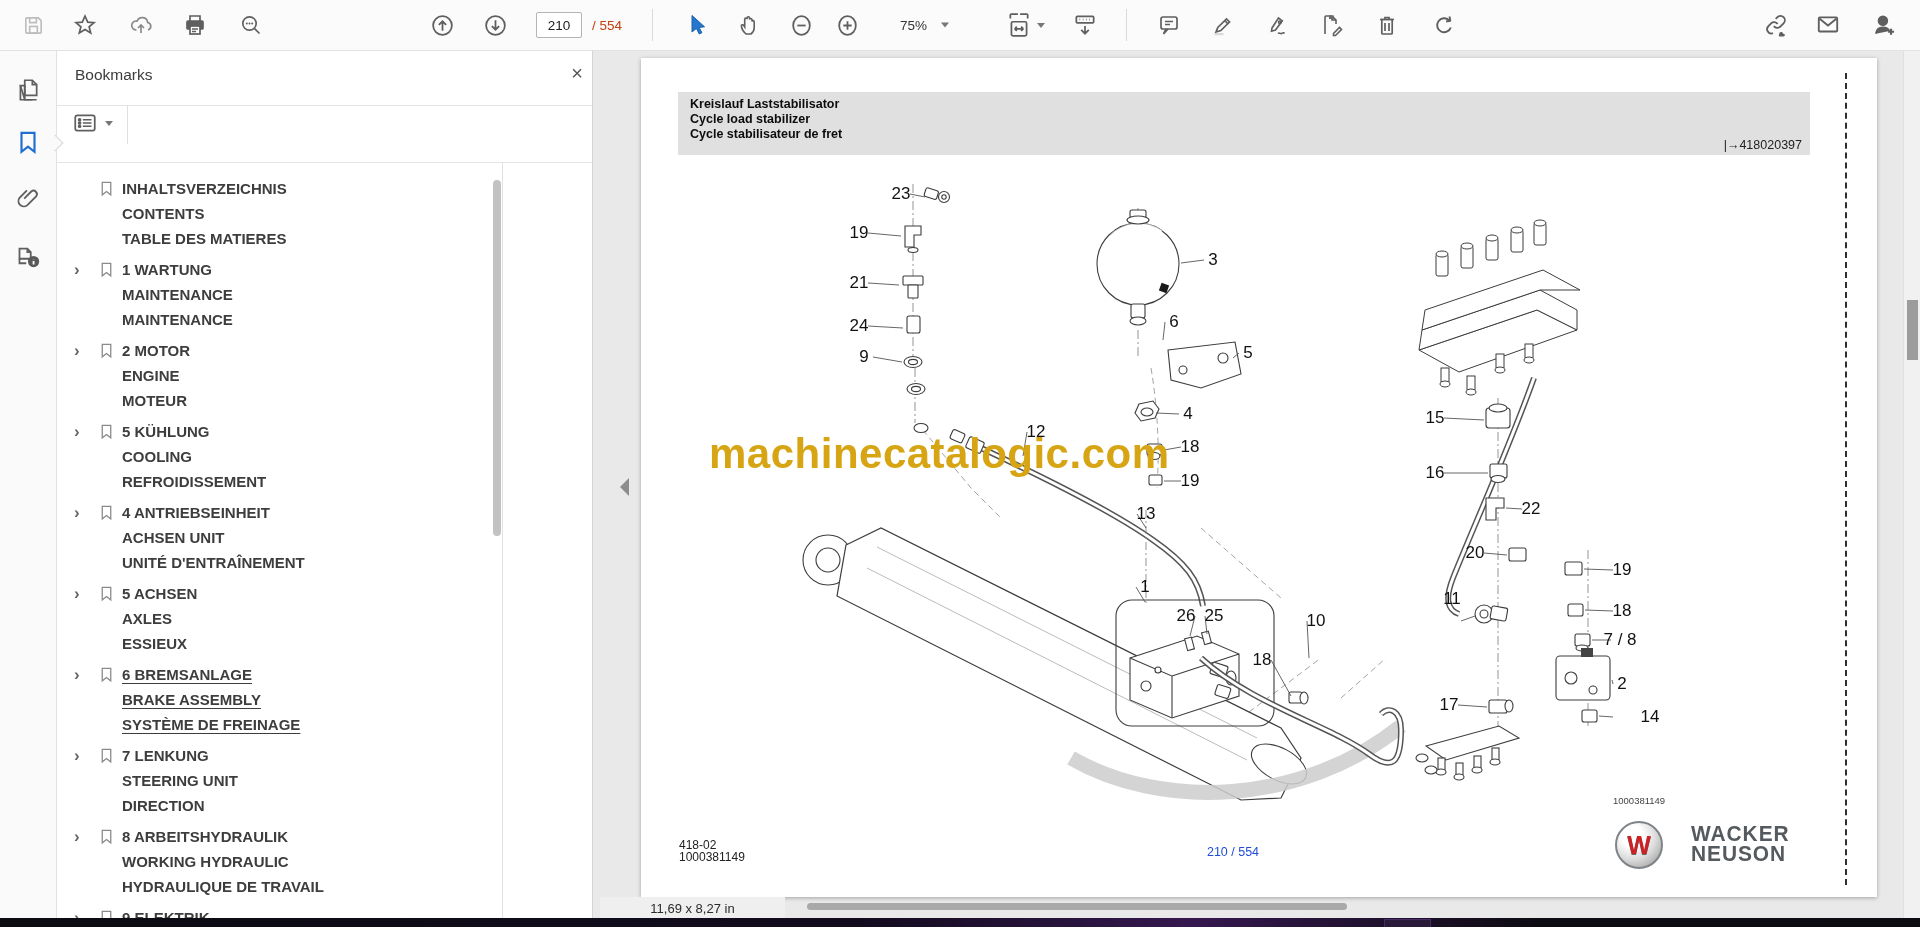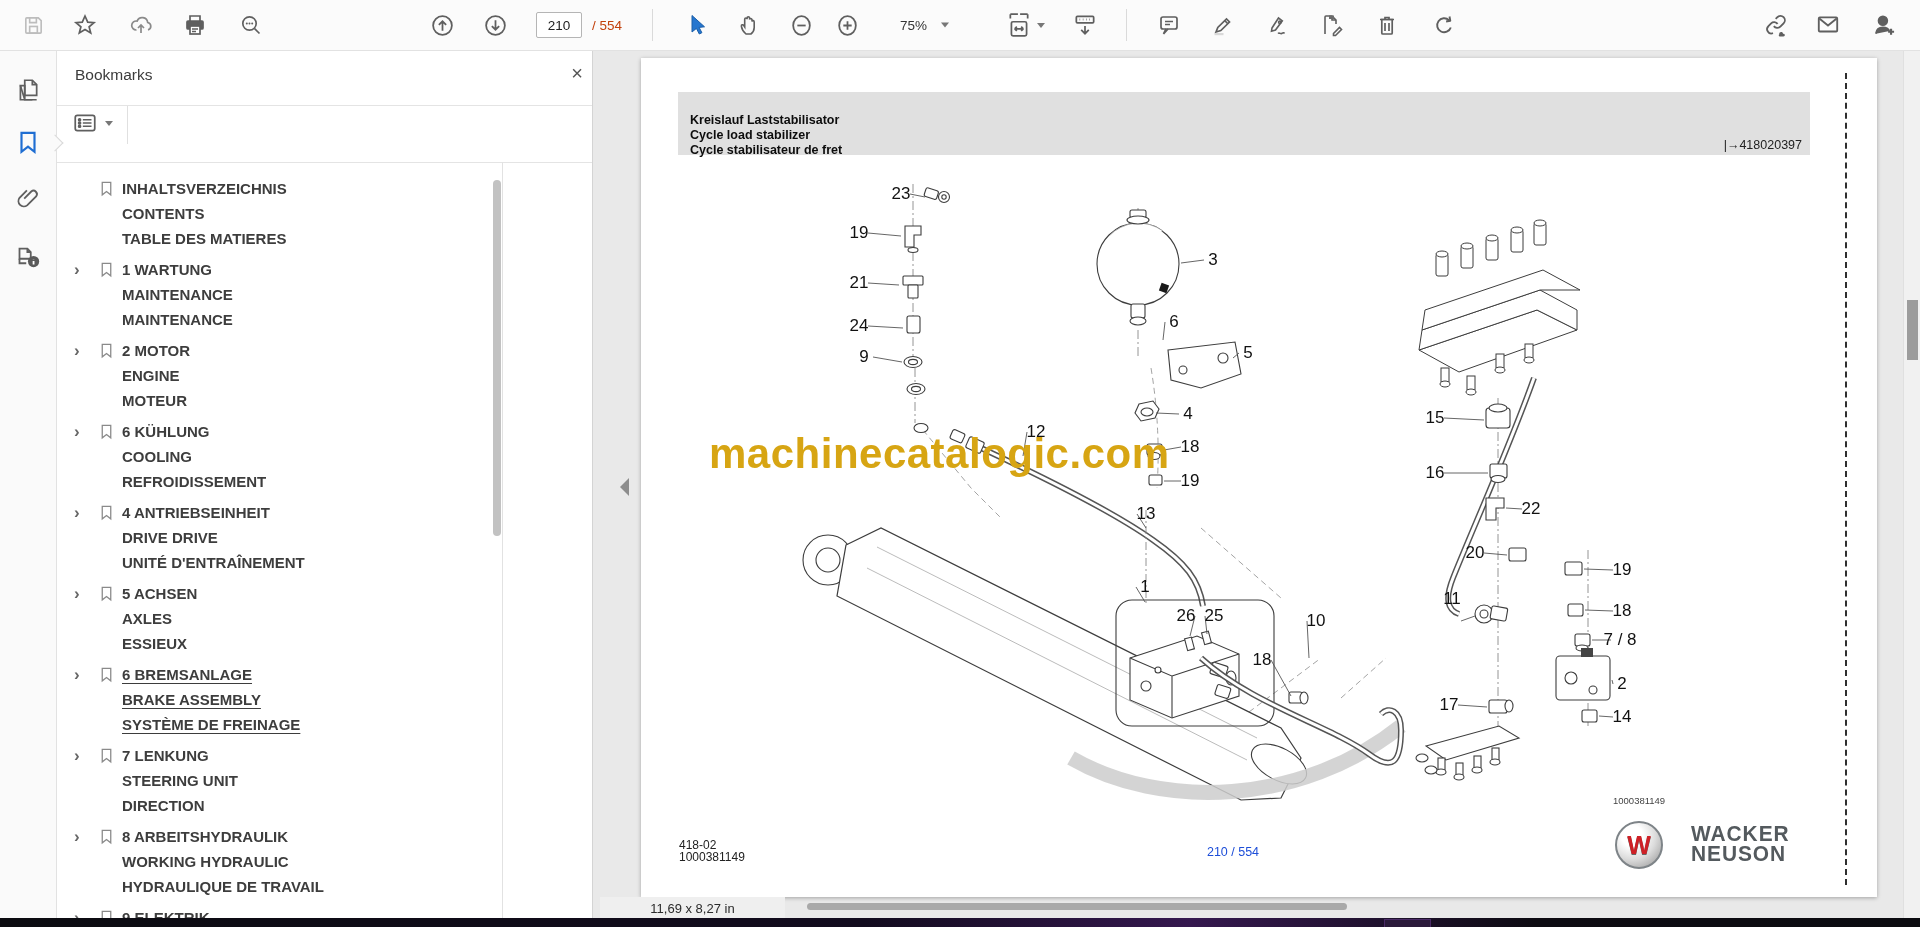--- a/index.html
+++ b/index.html
@@ -49,21 +49,21 @@
   .bm-scroll-track{position:absolute;left:446px;top:112px;width:1px;height:765px;background:#e2e2e2;}
   .bm-scroll-thumb{position:absolute;left:437px;top:130px;width:8px;height:356px;background:#c2c2c2;border-radius:4px;}
   .panel-collapse{position:absolute;left:620px;top:478px;width:0;height:0;z-index:21;
                   border-top:9px solid transparent;border-bottom:9px solid transparent;border-right:9px solid #8d8d8d;}
 
   
   .page{position:absolute;left:641px;top:58px;width:1236px;height:839px;background:#fff;
         box-shadow:0 1px 4px rgba(0,0,0,.3);z-index:5;}
   .doc-header{position:absolute;left:37px;top:34px;width:1132px;height:63px;background:#e0e0e0;}
   .doc-header .hl{font-weight:bold;font-size:12.5px;line-height:15px;color:#0d0d0d;padding-left:12px;}
-  .doc-header .hl:first-child{padding-top:21px;}
+  .doc-header .hl:first-child{padding-top:5px;}
   .part-ref{position:absolute;right:8px;bottom:3px;font-size:12.5px;color:#222;font-weight:normal;}
   .watermark{position:absolute;left:68px;top:372px;font-size:42px;font-weight:bold;color:#d7a513;
              letter-spacing:.5px;z-index:9;}
   .fold-line{position:absolute;left:1204px;top:15px;height:812px;border-left:2px dashed #2e2e2e;}
   .art,.leaders{position:absolute;left:0;top:0;width:1236px;height:839px;}
   .leaders{z-index:8;}
   .callout{position:absolute;transform:translate(-50%,-50%);font-size:17px;color:#111;z-index:10;
            white-space:nowrap;}
   .doc-foot-left{position:absolute;left:38px;top:781px;font-size:12px;line-height:12px;color:#222;}
   .doc-pagenum{position:absolute;left:592px;top:787px;transform:translateX(-50%);font-size:12.5px;color:#1d4ed8;}
@@ -336,33 +336,33 @@
             <div>ENGINE</div>
             <div>MOTEUR</div>
           </div>
         </div>
         <div class="bm-item">
           <span class="bm-chevron">›</span>
           <span class="bm-flag"><svg width="17" height="19" viewBox="0 0 24 24" fill="none" stroke="#8a8a8a" stroke-width="1.8">
               <path d="M6 3.5h12V21l-6-4.7L6 21z"></path>
             </svg></span>
           <div class="bm-lines">
-            <div>6 KÜHLUNG</div>
+            <div>5 KÜHLUNG</div>
             <div>COOLING</div>
             <div>REFROIDISSEMENT</div>
           </div>
         </div>
         <div class="bm-item">
           <span class="bm-chevron">›</span>
           <span class="bm-flag"><svg width="17" height="19" viewBox="0 0 24 24" fill="none" stroke="#8a8a8a" stroke-width="1.8">
               <path d="M6 3.5h12V21l-6-4.7L6 21z"></path>
             </svg></span>
           <div class="bm-lines">
             <div>4 ANTRIEBSEINHEIT</div>
-            <div>DRIVE DRIVE</div>
+            <div>ACHSEN UNIT</div>
             <div>UNITÉ D'ENTRAÎNEMENT</div>
           </div>
         </div>
         <div class="bm-item">
           <span class="bm-chevron">›</span>
           <span class="bm-flag"><svg width="17" height="19" viewBox="0 0 24 24" fill="none" stroke="#8a8a8a" stroke-width="1.8">
               <path d="M6 3.5h12V21l-6-4.7L6 21z"></path>
             </svg></span>
           <div class="bm-lines">
             <div>5 ACHSEN</div>
@@ -634,21 +634,21 @@
         <span class="callout" style="left: 794px; top: 360px;">15</span>
         <span class="callout" style="left: 794px; top: 415px;">16</span>
         <span class="callout" style="left: 890px; top: 451px;">22</span>
         <span class="callout" style="left: 834px; top: 495px;">20</span>
         <span class="callout" style="left: 981px; top: 512px;">19</span>
         <span class="callout" style="left: 981px; top: 553px;">18</span>
         <span class="callout" style="left: 811px; top: 541px;">11</span>
         <span class="callout" style="left: 979px; top: 582px;">7 / 8</span>
         <span class="callout" style="left: 981px; top: 626px;">2</span>
         <span class="callout" style="left: 808px; top: 647px;">17</span>
-        <span class="callout" style="left: 981px; top: 659px;">14</span>
+        <span class="callout" style="left: 1009px; top: 659px;">14</span>
       </div>
 
     <div class="watermark">machinecatalogic.com</div>
     <div class="fold-line"></div>
 
     <div class="doc-foot-left">
       <div>418-02</div>
       <div>1000381149</div>
     </div>
     <div class="doc-pagenum">210 / 554</div>

